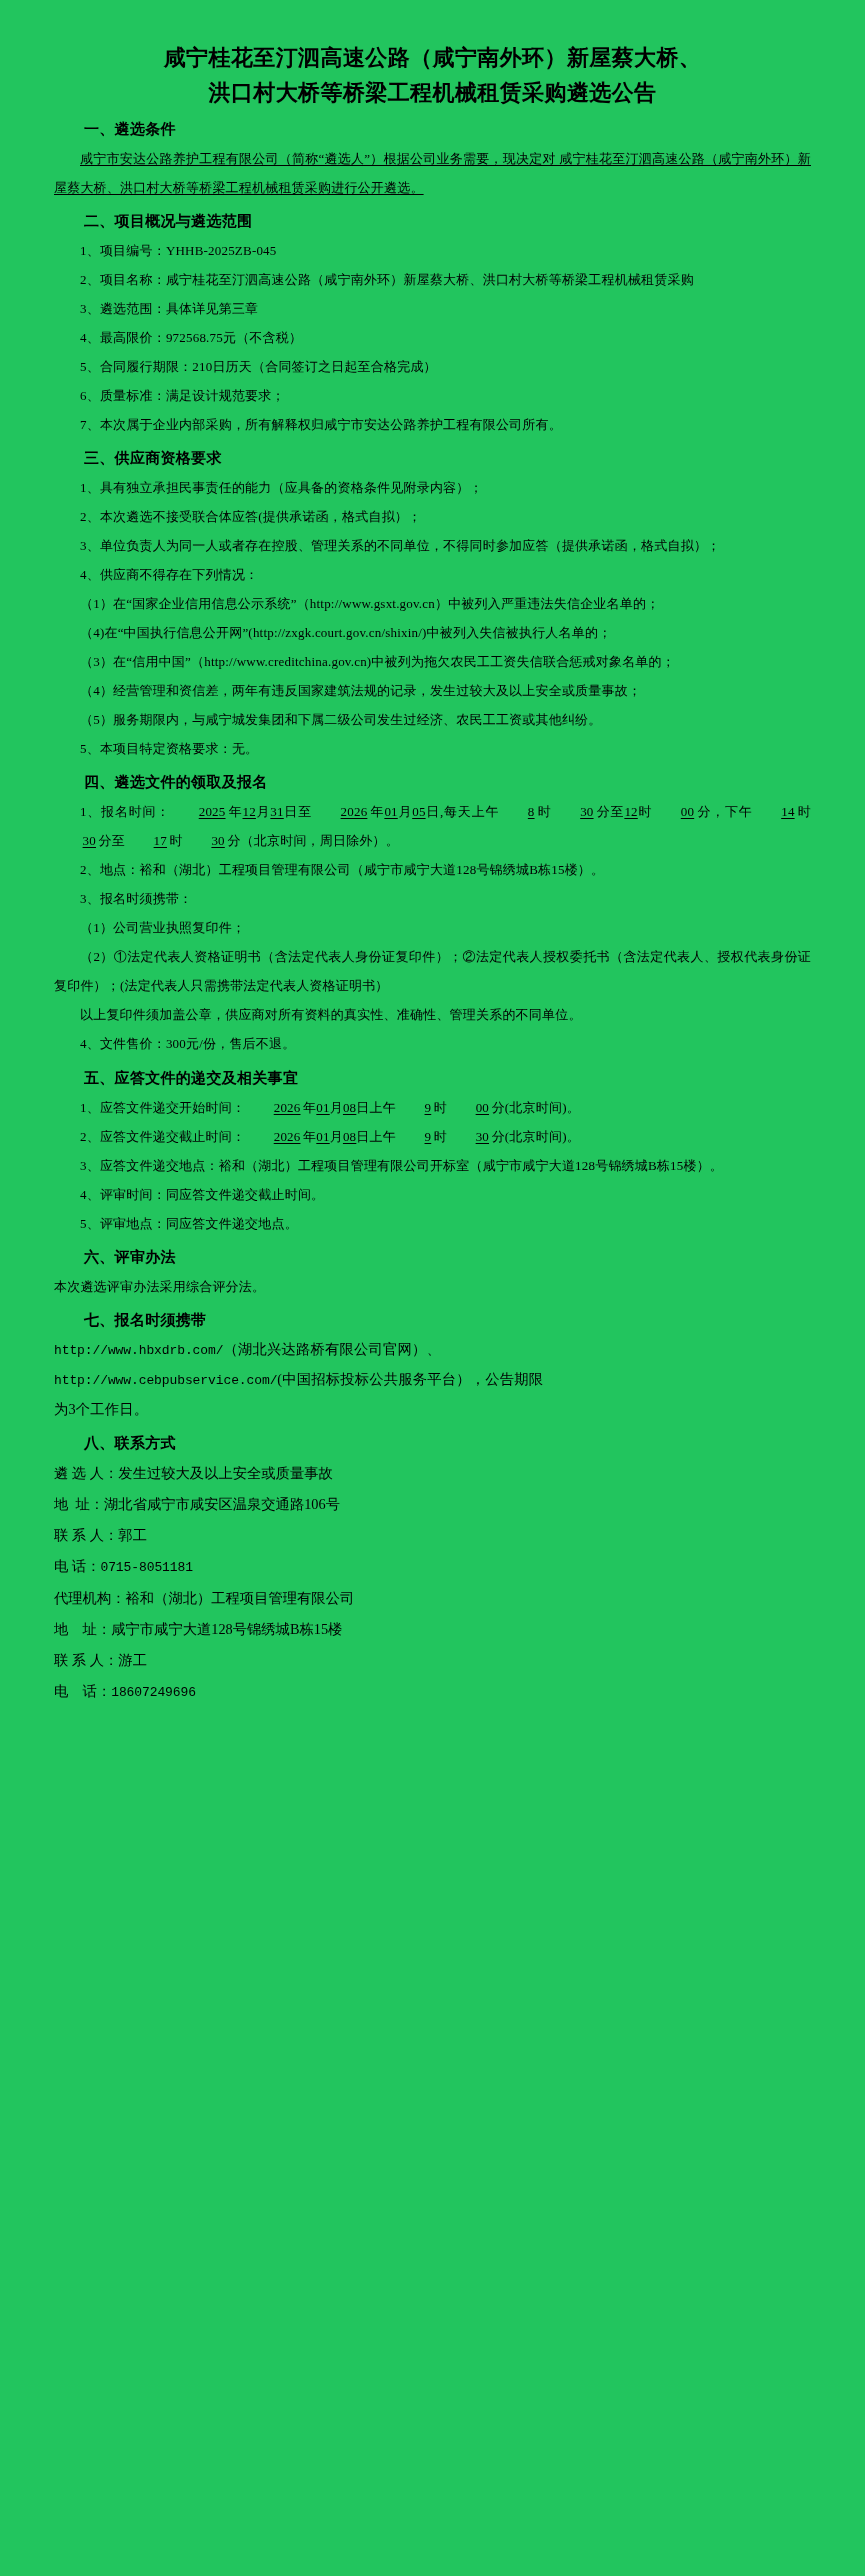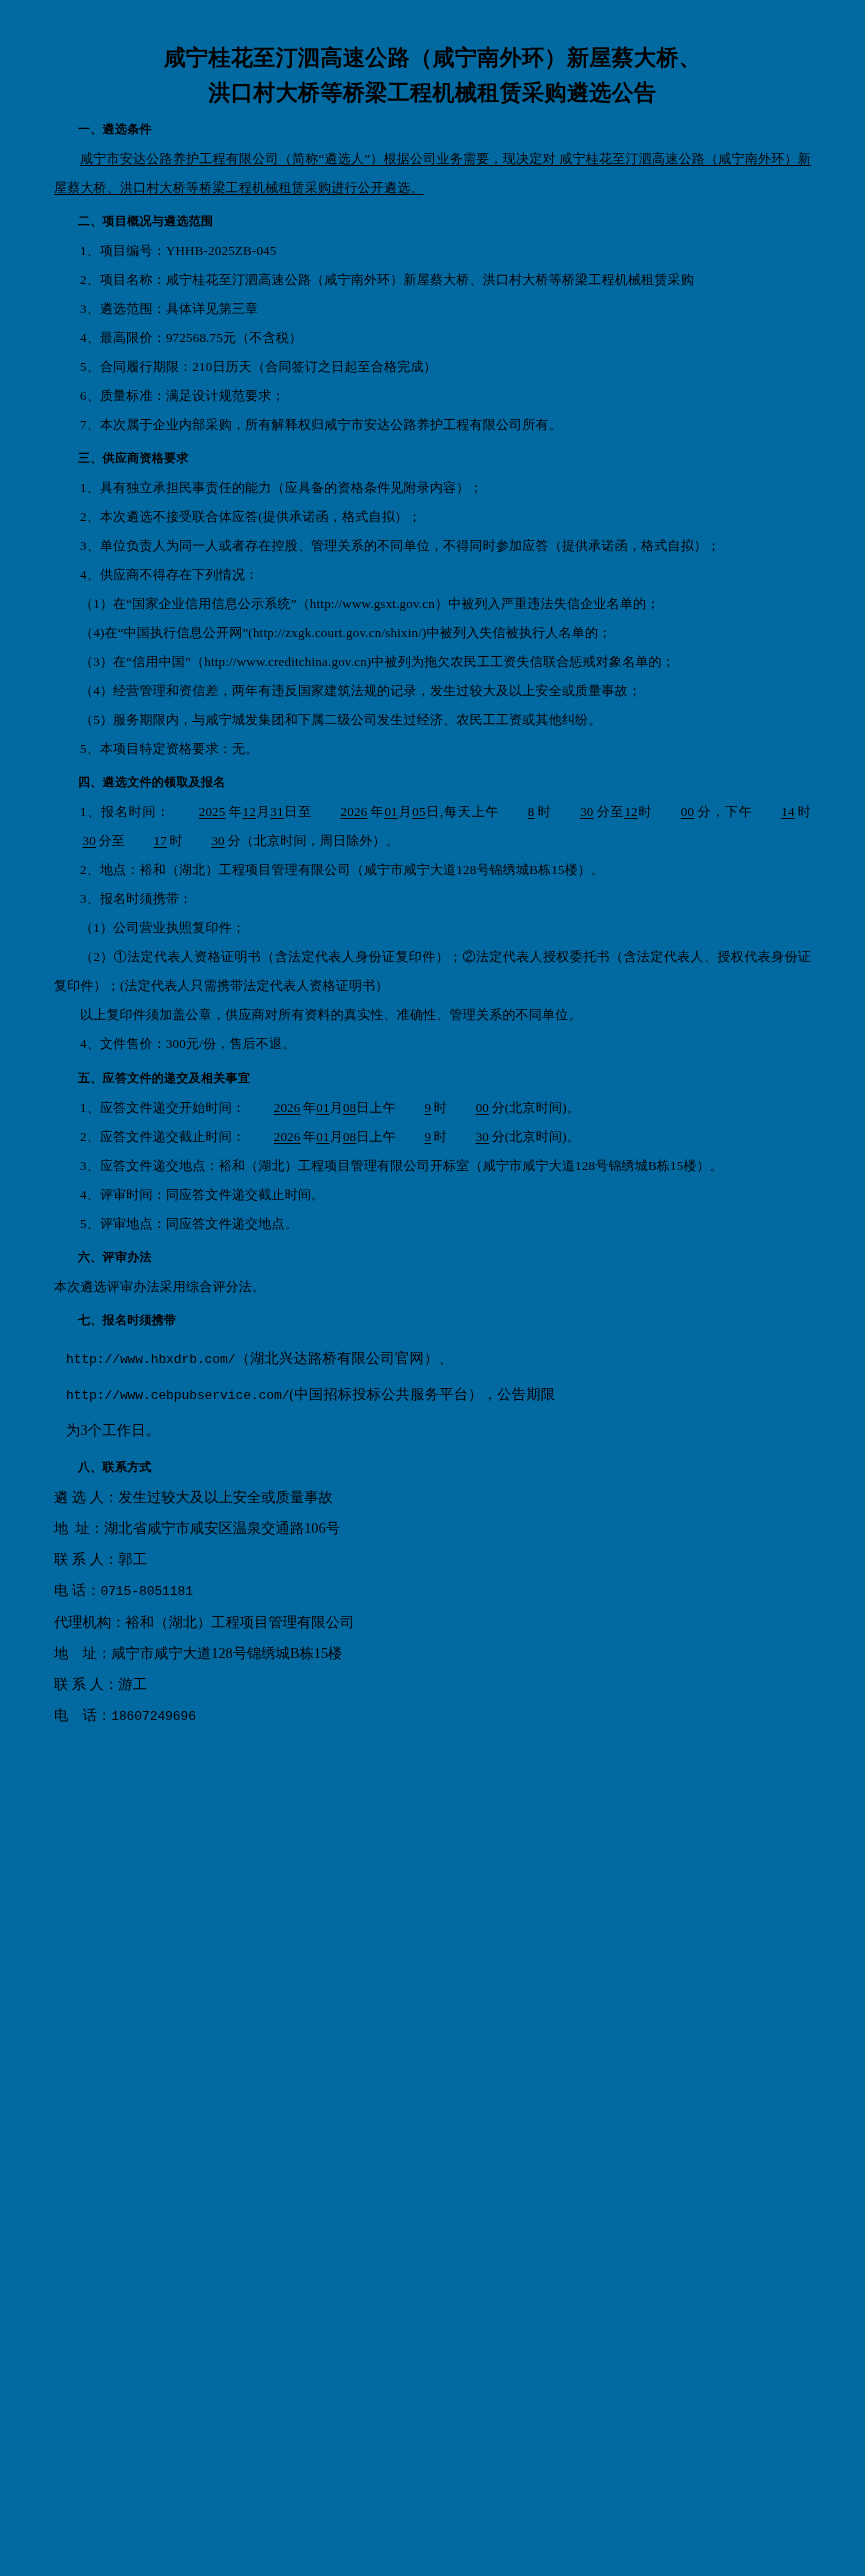--- a/index.html
+++ b/index.html
@@ -8,58 +8,58 @@
     background: #ffffff;
   }
   body {
     font-family: "Liberation Serif", "DejaVu Serif", serif;
     color: #000000;
   }
   #page {
     width: 865px;
     min-height: 2576px;
     margin: 0 auto;
-    background: #0369a1;
+    background: #22c55e;
     position: relative;
     box-sizing: border-box;
     padding: 31px 54px 26px 54px;
   }
   .doc-title {
     text-align: center;
     font-weight: bold;
     font-size: 22px;
     line-height: 35px;
     letter-spacing: 0.4px;
     margin: 8.7px 0 1.7px 0;
     font-family: "Liberation Serif", "DejaVu Serif", serif;
   }
   .doc-title .tline { display: block; white-space: nowrap; }
 
   .sec-head {
     font-weight: bold;
-    font-size: 12px;
+    font-size: 15px;
     line-height: 29px;
     text-indent: 2em;
     margin: 5.2px 0 0 0;
     letter-spacing: 0.3px;
   }
   p.body {
     font-size: 13px;
     line-height: 29px;
     margin: 0;
     text-indent: 2em;
     text-align: justify;
     text-justify: inter-ideograph;
     letter-spacing: 0.2px;
   }
   p.body.noindent { text-indent: 0; }
   p.flat {
     font-size: 14.3px;
-    line-height: 22px;
-    margin: 12px;
+    line-height: 29px;
+    margin: 0;
     text-indent: 0;
     letter-spacing: 0.2px;
   }
   .u {
     text-decoration: underline;
     text-underline-offset: 1.7px;
   }
   .mono {
     font-family: "Liberation Mono", "DejaVu Sans Mono", monospace;
     font-size: 13px;

